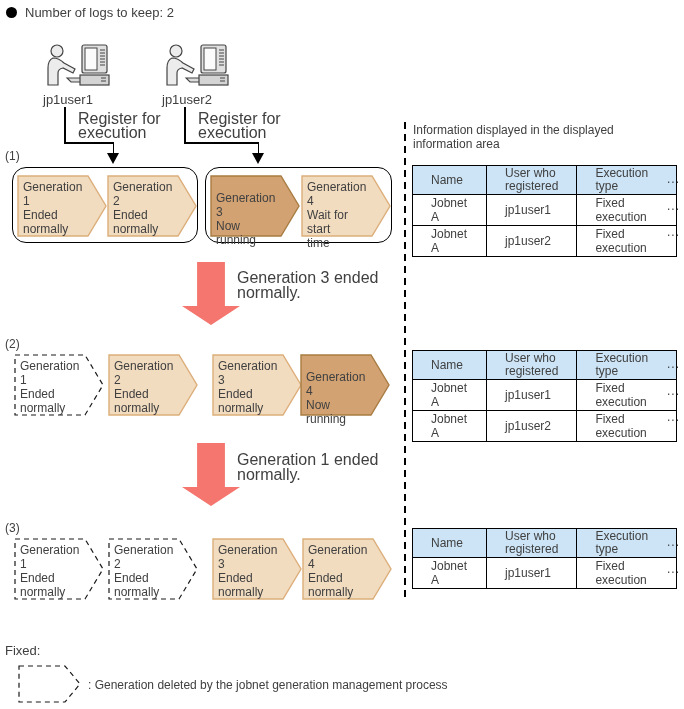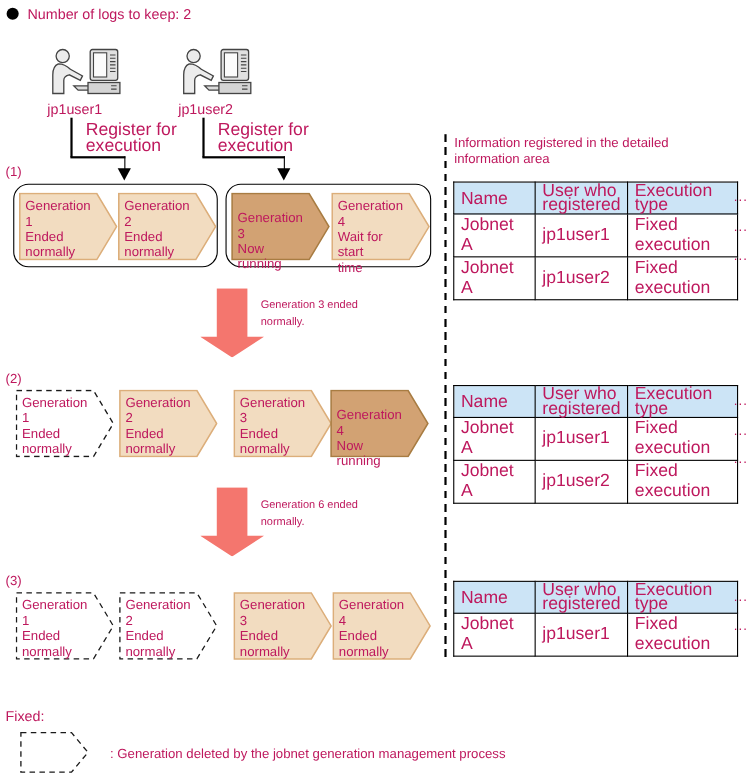--- a/index.html
+++ b/index.html
@@ -1,19 +1,19 @@
 <!DOCTYPE html>
 <html><head>
 <meta charset="utf-8">
 <style>
   * { margin:0; padding:0; box-sizing:border-box; }
   html,body { background:#fff; }
   .canvas {
     position:relative; width:684px; height:709px; background:#ffffff;
-    font-family:"Liberation Sans", sans-serif; font-size:12px; color:#be185d;
+    font-family:"Liberation Sans", sans-serif; font-size:12px; color:#404040;
     overflow:hidden;
   }
   .abs { position:absolute; }
   .pre { white-space:pre-line; }
 
   
   .note { display:flex; align-items:center; gap:8px; left:6px; top:5px; }
   .bullet { width:11px; height:11px; border-radius:50%; background:#000; }
   .note-text { font-size:13px; }
 
@@ -49,33 +49,33 @@
     position:absolute; left:6px; top:5px; right:20px;
     font-size:12px; line-height:14px; white-space:pre-line;
   }
   .shape-label.v2 { top:16px; }
 
   
   .big-arrow {
     width:58px; height:63px; background:#f4766e;
     clip-path:polygon(26% 0, 74% 0, 74% 70%, 100% 70%, 50% 100%, 0 70%, 26% 70%);
   }
-  .trans-text { font-size:10px; line-height:15px; }
+  .trans-text { font-size:16px; line-height:15px; }
 
   
   .vsep {
     left:404px; top:122px; width:1.6px; height:477px;
     background:repeating-linear-gradient(to bottom, #000 0 7px, transparent 7px 12px);
   }
 
   
   .panel-title { font-size:12px; line-height:14px; }
   table.info { border-collapse:collapse; background:#fff; }
   table.info td {
-    border:1px solid #000; font-size:16px; padding:1px 6px;
+    border:1px solid #000; font-size:12px; padding:1px 18px;
     vertical-align:middle; height:26px;
   }
   table.info tr.hdr td { background:#cce4f6; height:27px; line-height:13px; }
   td.c-name { width:74px; }
   td.c-user { width:79px;margin-top:12px; }
   td.c-exec { width:100px; }
   .dots { font-size:12px; letter-spacing:1px; }
 
   
   .legend-title { font-size:13px; }
@@ -203,21 +203,21 @@
   </div>
   <div class="gen-shape dark" style="left:300px; top:354px;">
     <svg class="shape-svg" viewBox="0 0 90 62" preserveAspectRatio="none">
         <path class="shape-path" d="M1,1 H71 L89,31 L71,61 H1 Z"></path>
       </svg>
     <div class="shape-label v2">Generation 4
 Now running</div>
   </div>
 
   <div class="abs big-arrow" style="left:182px; top:443px;"></div>
-  <div class="abs trans-text pre" style="left:237px; top:452px;">Generation 6 ended
+  <div class="abs trans-text pre" style="left:237px; top:452px;">Generation 1 ended
 normally.</div>
 
   <div class="abs stage-label" style="left:5px; top:521px;">(3)</div>
   <div class="gen-shape deleted" style="left:14px; top:538px;">
     <svg class="shape-svg" viewBox="0 0 90 62" preserveAspectRatio="none">
         <path class="shape-path" d="M1,1 H71 L89,31 L71,61 H1 Z"></path>
       </svg>
     <div class="shape-label">Generation 1
 Ended
 normally</div>
@@ -242,21 +242,21 @@
     <svg class="shape-svg" viewBox="0 0 90 62" preserveAspectRatio="none">
         <path class="shape-path" d="M1,1 H71 L89,31 L71,61 H1 Z"></path>
       </svg>
     <div class="shape-label">Generation 4
 Ended
 normally</div>
   </div>
 
   <div class="abs vsep"></div>
 
-  <div class="abs panel-title pre" style="left:413px; top:123px;">Information registered in the detailed
+  <div class="abs panel-title pre" style="left:413px; top:123px;">Information displayed in the displayed
 information area</div>
 
   <table class="info abs" style="left:412px; top:165px;">
     <tbody>
         <tr class="hdr">
       <td class="c-name pre">Name</td>
       <td class="c-user pre">User who
 registered</td>
       <td class="c-exec pre">Execution type</td>
     </tr>
@@ -317,15 +317,15 @@
     </table>
   <div class="abs dots" style="left:667px; top:535px;">...</div>
   <div class="abs dots" style="left:667px; top:562px;">...</div>
 
   <div class="abs legend-title" style="left:5px; top:643px;">Fixed:</div>
   <div class="abs" style="left:18px; top:665px;">
     <svg width="64" height="38" viewBox="0 0 64 38">
       <path d="M1,1 H47 L62,19 L47,37 H1 Z" fill="#ffffff" stroke="#1a1a1a" stroke-width="1.2" stroke-dasharray="5 4"></path>
     </svg>
   </div>
-  <div class="abs legend-text" style="left:100px; top:678px;">: Generation deleted by the jobnet generation management process</div>
+  <div class="abs legend-text" style="left:88px; top:678px;">: Generation deleted by the jobnet generation management process</div>
 
 </div>
 
 </body></html>

